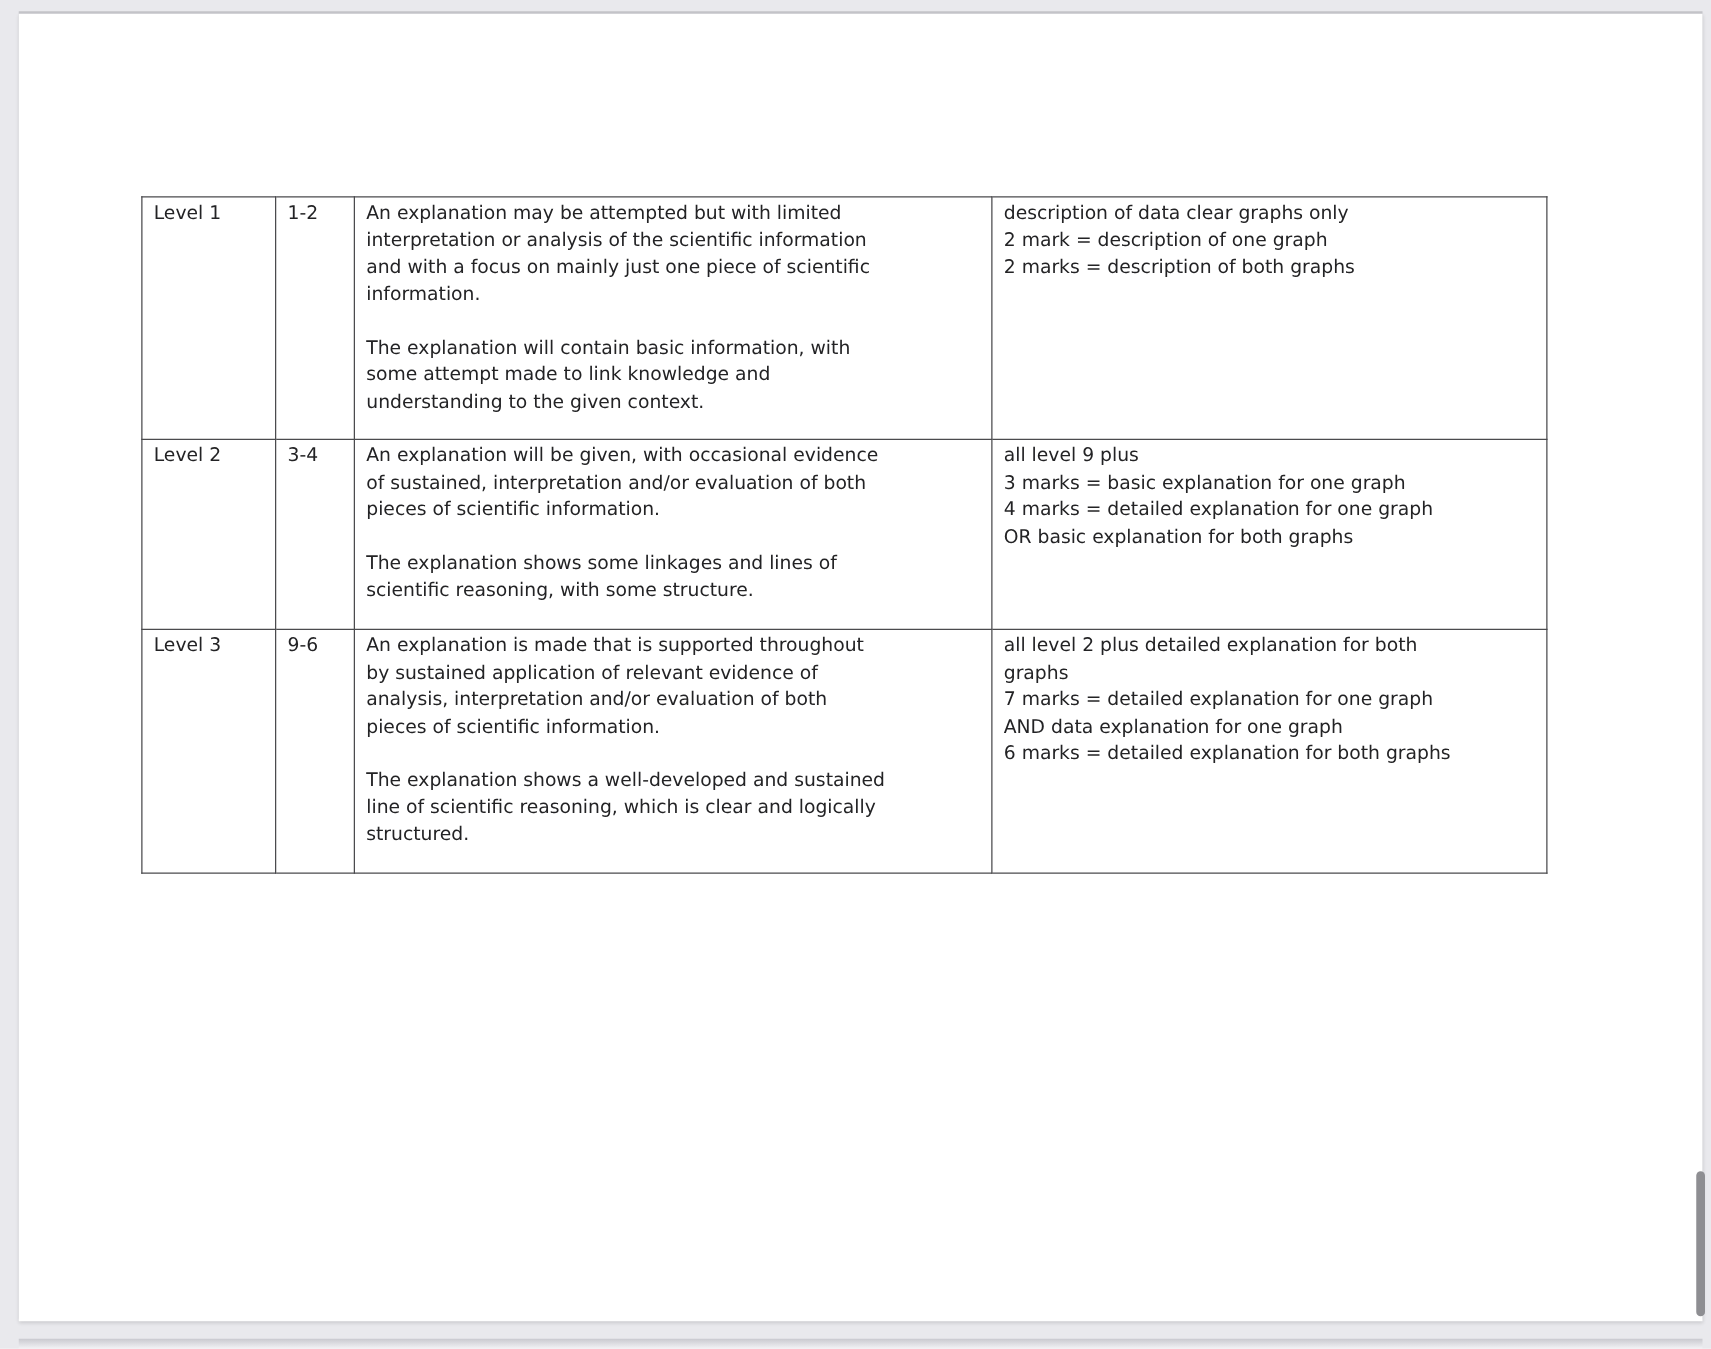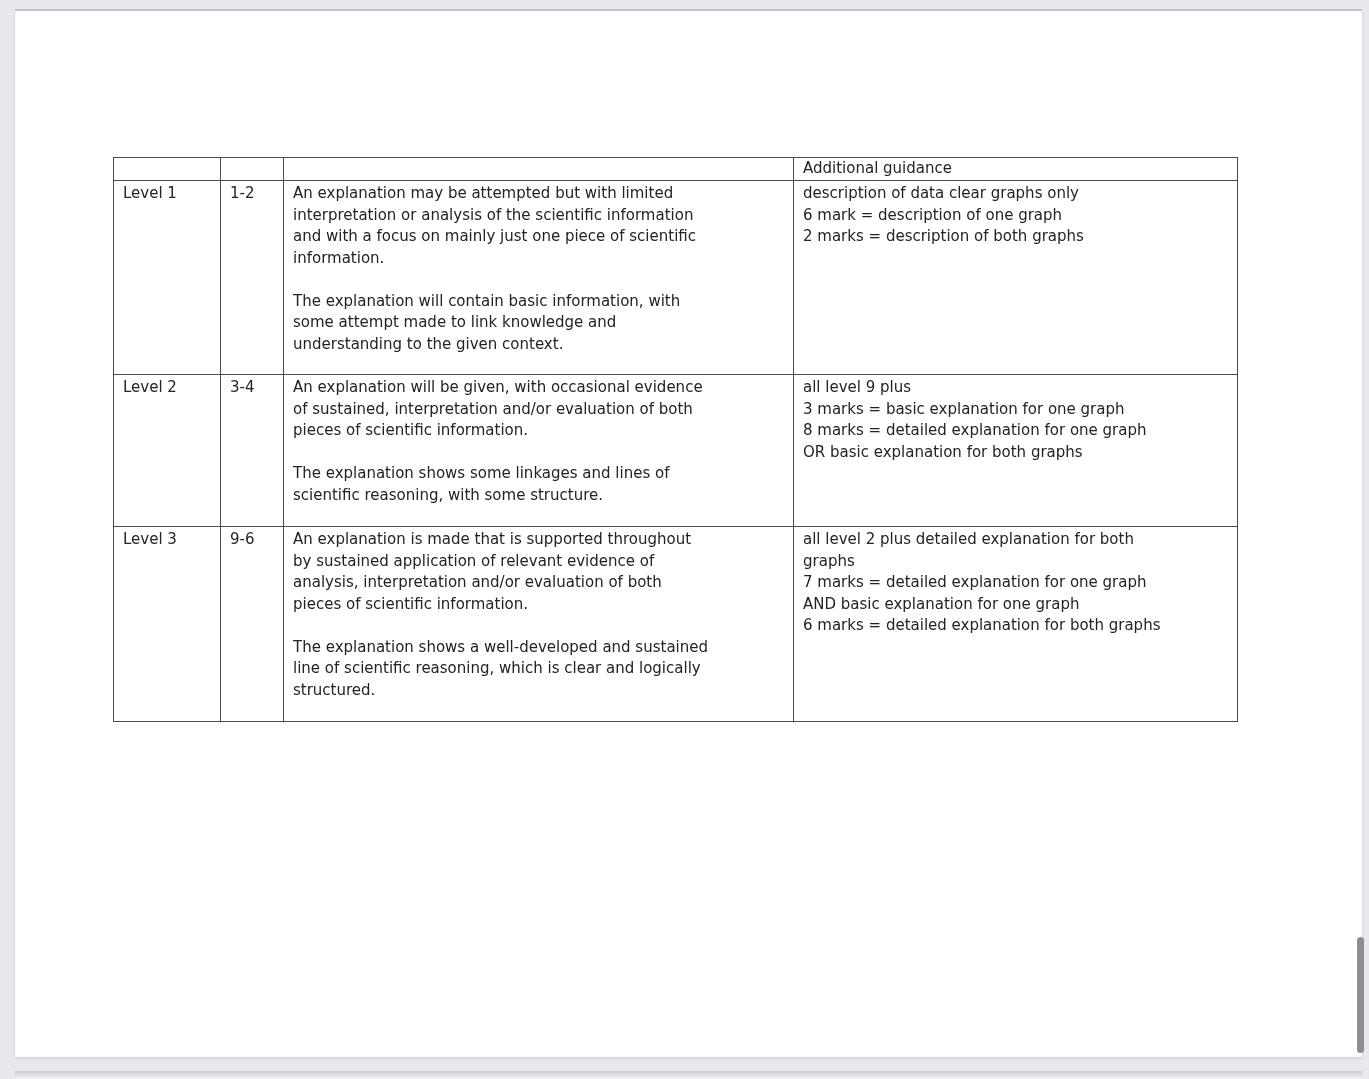--- a/index.html
+++ b/index.html
@@ -64,79 +64,73 @@
 
 <div class="page">
   <table class="rubric">
     <colgroup>
       <col style="width:107px">
       <col style="width:63px">
       <col style="width:510px">
       <col style="width:444px">
     </colgroup>
     <tbody>
-      <tr class="r-head">
-        <th></th>
-        <th></th>
-        <th></th>
-        <th>Additional guidance</th>
-      </tr>
 
 
       <tr class="r-one">
         <td>Level 1</td>
         <td>1-2</td>
         <td class="descriptor">An explanation may be attempted but with limited
 interpretation or analysis of the scientific information
 and with a focus on mainly just one piece of scientific
 information.
 
 The explanation will contain basic information, with
 some attempt made to link knowledge and
 understanding to the given context.</td>
         <td>
           <div class="g-line"><b></b><span>description of data clear graphs only</span></div>
-          <div class="g-line"><b></b><span>6 mark = description of one graph</span></div>
+          <div class="g-line"><b></b><span>2 mark = description of one graph</span></div>
           <div class="g-line"><b></b><span>2 marks = description of both graphs</span></div>
         </td>
       </tr>
 
       <tr class="r-two">
         <td>Level 2</td>
         <td>3-4</td>
         <td class="descriptor">An explanation will be given, with occasional evidence
 of sustained, interpretation and/or evaluation of both
 pieces of scientific information.
 
 The explanation shows some linkages and lines of
 scientific reasoning, with some structure.</td>
         <td>
           <div class="g-line"><b></b><span>all level 9 plus</span></div>
           <div class="g-line"><b></b><span>3 marks = basic explanation for one graph</span></div>
-          <div class="g-line"><b></b><span>8 marks = detailed explanation for one graph</span></div>
+          <div class="g-line"><b></b><span>4 marks = detailed explanation for one graph</span></div>
           <div class="g-line"><b>OR</b><span> basic explanation for both graphs</span></div>
         </td>
       </tr>
 
       <tr class="r-three">
         <td>Level 3</td>
         <td>9-6</td>
         <td class="descriptor">An explanation is made that is supported throughout
 by sustained application of relevant evidence of
 analysis, interpretation and/or evaluation of both
 pieces of scientific information.
 
 The explanation shows a well-developed and sustained
 line of scientific reasoning, which is clear and logically
 structured.</td>
         <td>
           <div class="g-line"><b></b><span>all level 2 plus detailed explanation for both</span></div>
           <div class="g-line"><b></b><span>graphs</span></div>
           <div class="g-line"><b></b><span>7 marks = detailed explanation for one graph</span></div>
-          <div class="g-line"><b></b><span>AND basic explanation for one graph</span></div>
+          <div class="g-line"><b></b><span>AND data explanation for one graph</span></div>
           <div class="g-line"><b></b><span>6 marks = detailed explanation for both graphs</span></div>
         </td>
       </tr>
     </tbody>
   </table>
 </div>
 
 <div class="next-page-edge"></div>
 <div class="scroll-thumb"></div>
 

